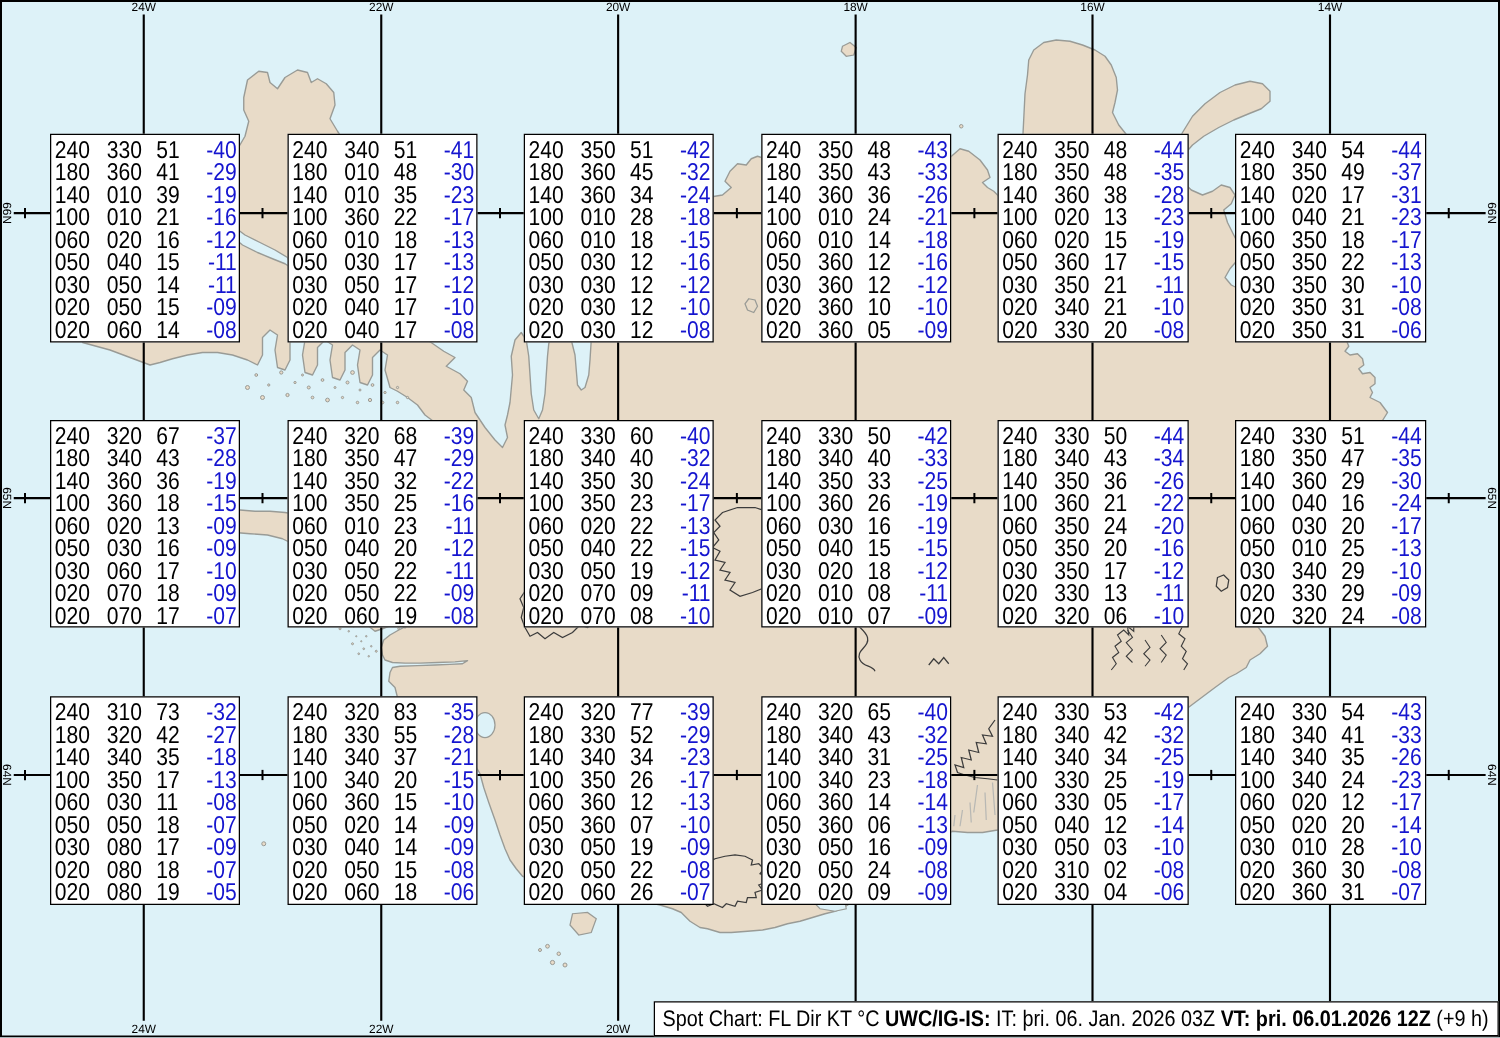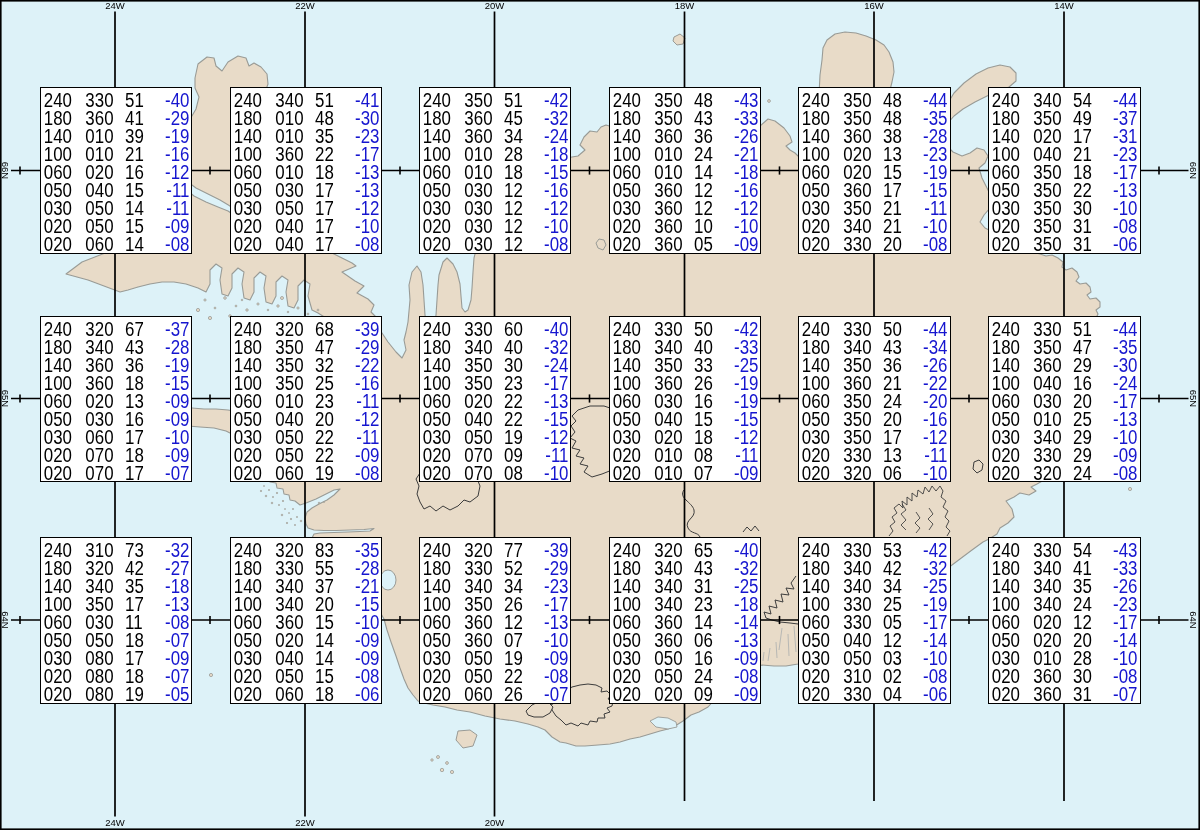--- a/index.html
+++ b/index.html
@@ -1,18 +1,18 @@
 <!DOCTYPE html>
 <html><head><meta charset="utf-8">
 <style>
 html,body{margin:0;padding:0;}
 #page{position:relative;width:1200px;height:830px;overflow:hidden;background:#ddf2f8;
   font-family:"Liberation Sans", sans-serif;}
 .box{position:absolute;width:152.5px;height:166.5px;background:#fff;border:1.6px solid #000;
-  box-sizing:border-box;}
+  box-sizing:border-box;margin-top:20px;}
 .br{position:absolute;left:0;width:176px;height:18px;line-height:18px;font-size:19.5px;
   color:#000;transform:scale(0.865,1);transform-origin:0 0;white-space:nowrap;}
 .br span{position:absolute;}
 .c1{left:3.2px}.c2{left:51.3px}.c3{left:97.2px}
 .c4{right:4.4px;color:#1515cf}
 #bar{position:absolute;left:523px;top:801px;width:676px;height:28px;background:#fff;
   border:1.3px solid #000;box-sizing:border-box;}
 #bartxt{position:absolute;left:6px;top:0;line-height:26px;font-size:18px;white-space:nowrap;transform:scale(0.88,1);transform-origin:0 50%;}
 </style></head>
 <body>
@@ -1206,12 +1206,15 @@
         <span class="c4">-08</span>
       </div>
       <div class="br" style="top:147.2px">
         <span class="c1">020</span>
         <span class="c2">360</span>
         <span class="c3">31</span>
         <span class="c4">-07</span>
       </div>
     </div>
 
+<div id="bar">
+      <span id="bartxt">Spot Chart: FL Dir KT °C <b>UWC/IG-IS:</b> IT: þri. 06. Jan. 2026 03Z <b>VT: þri. 06.01.2026 12Z</b> (+9 h)</span>
+    </div>
 </div>
 </body></html>

